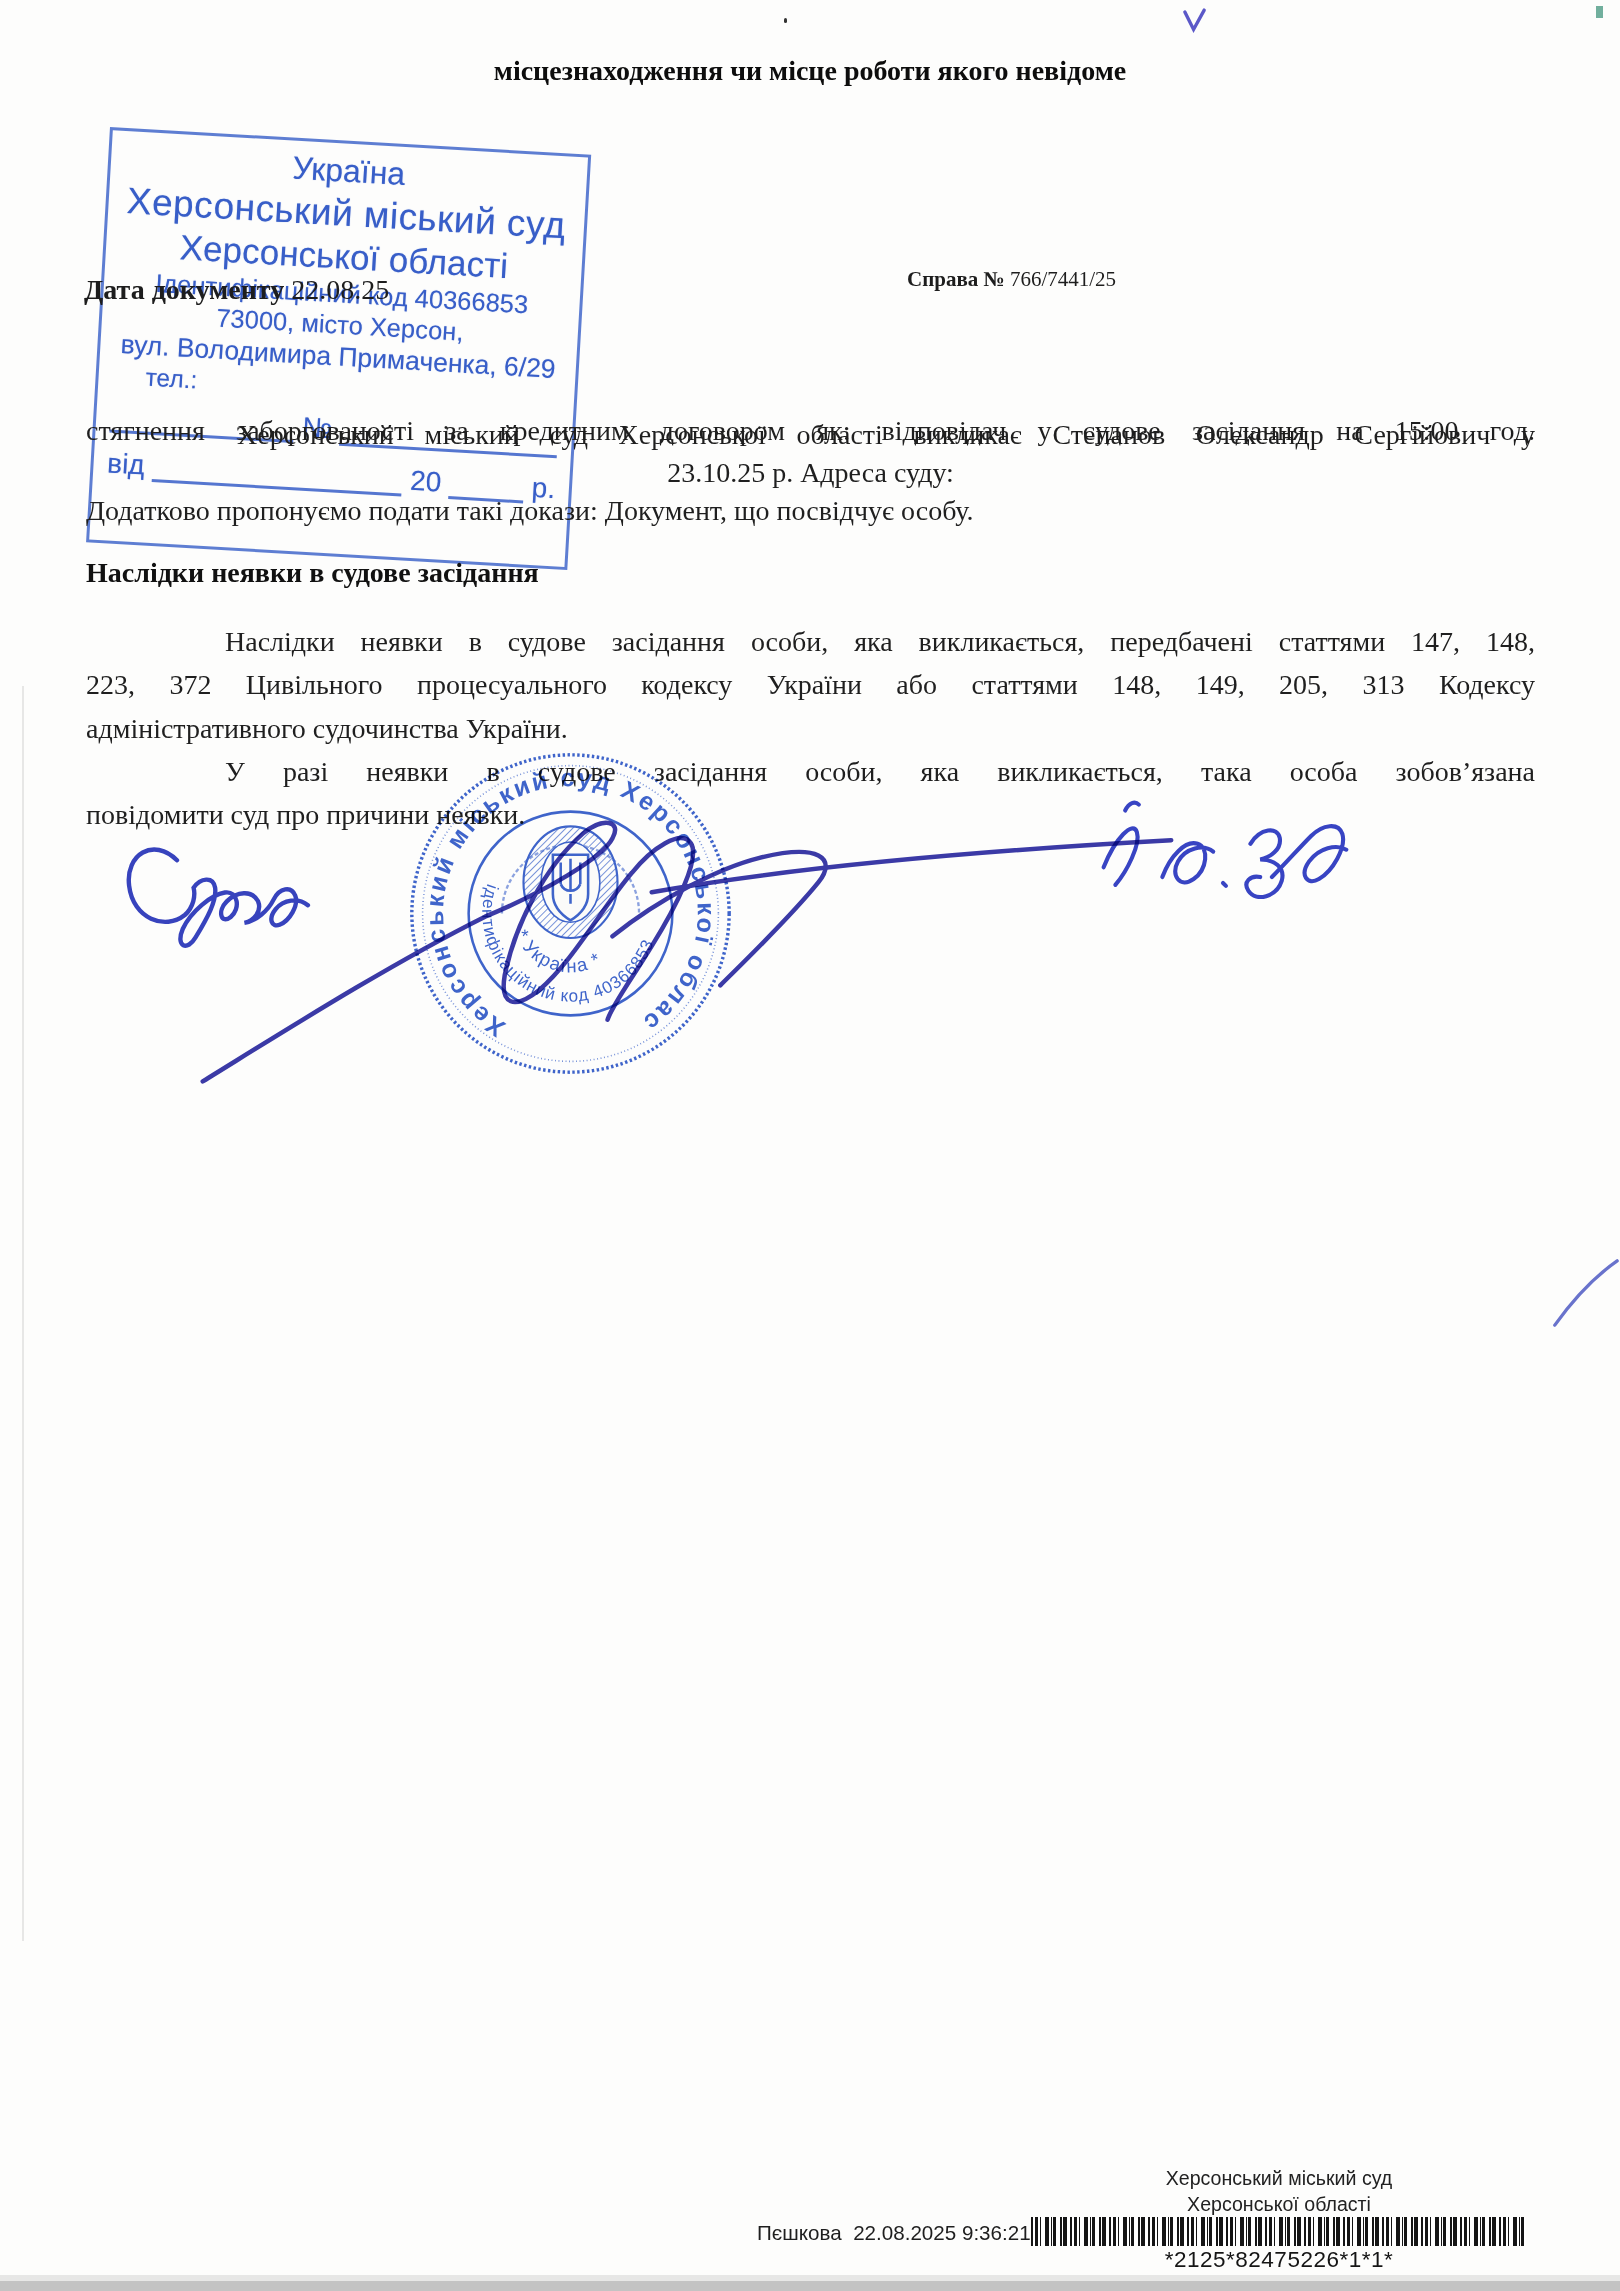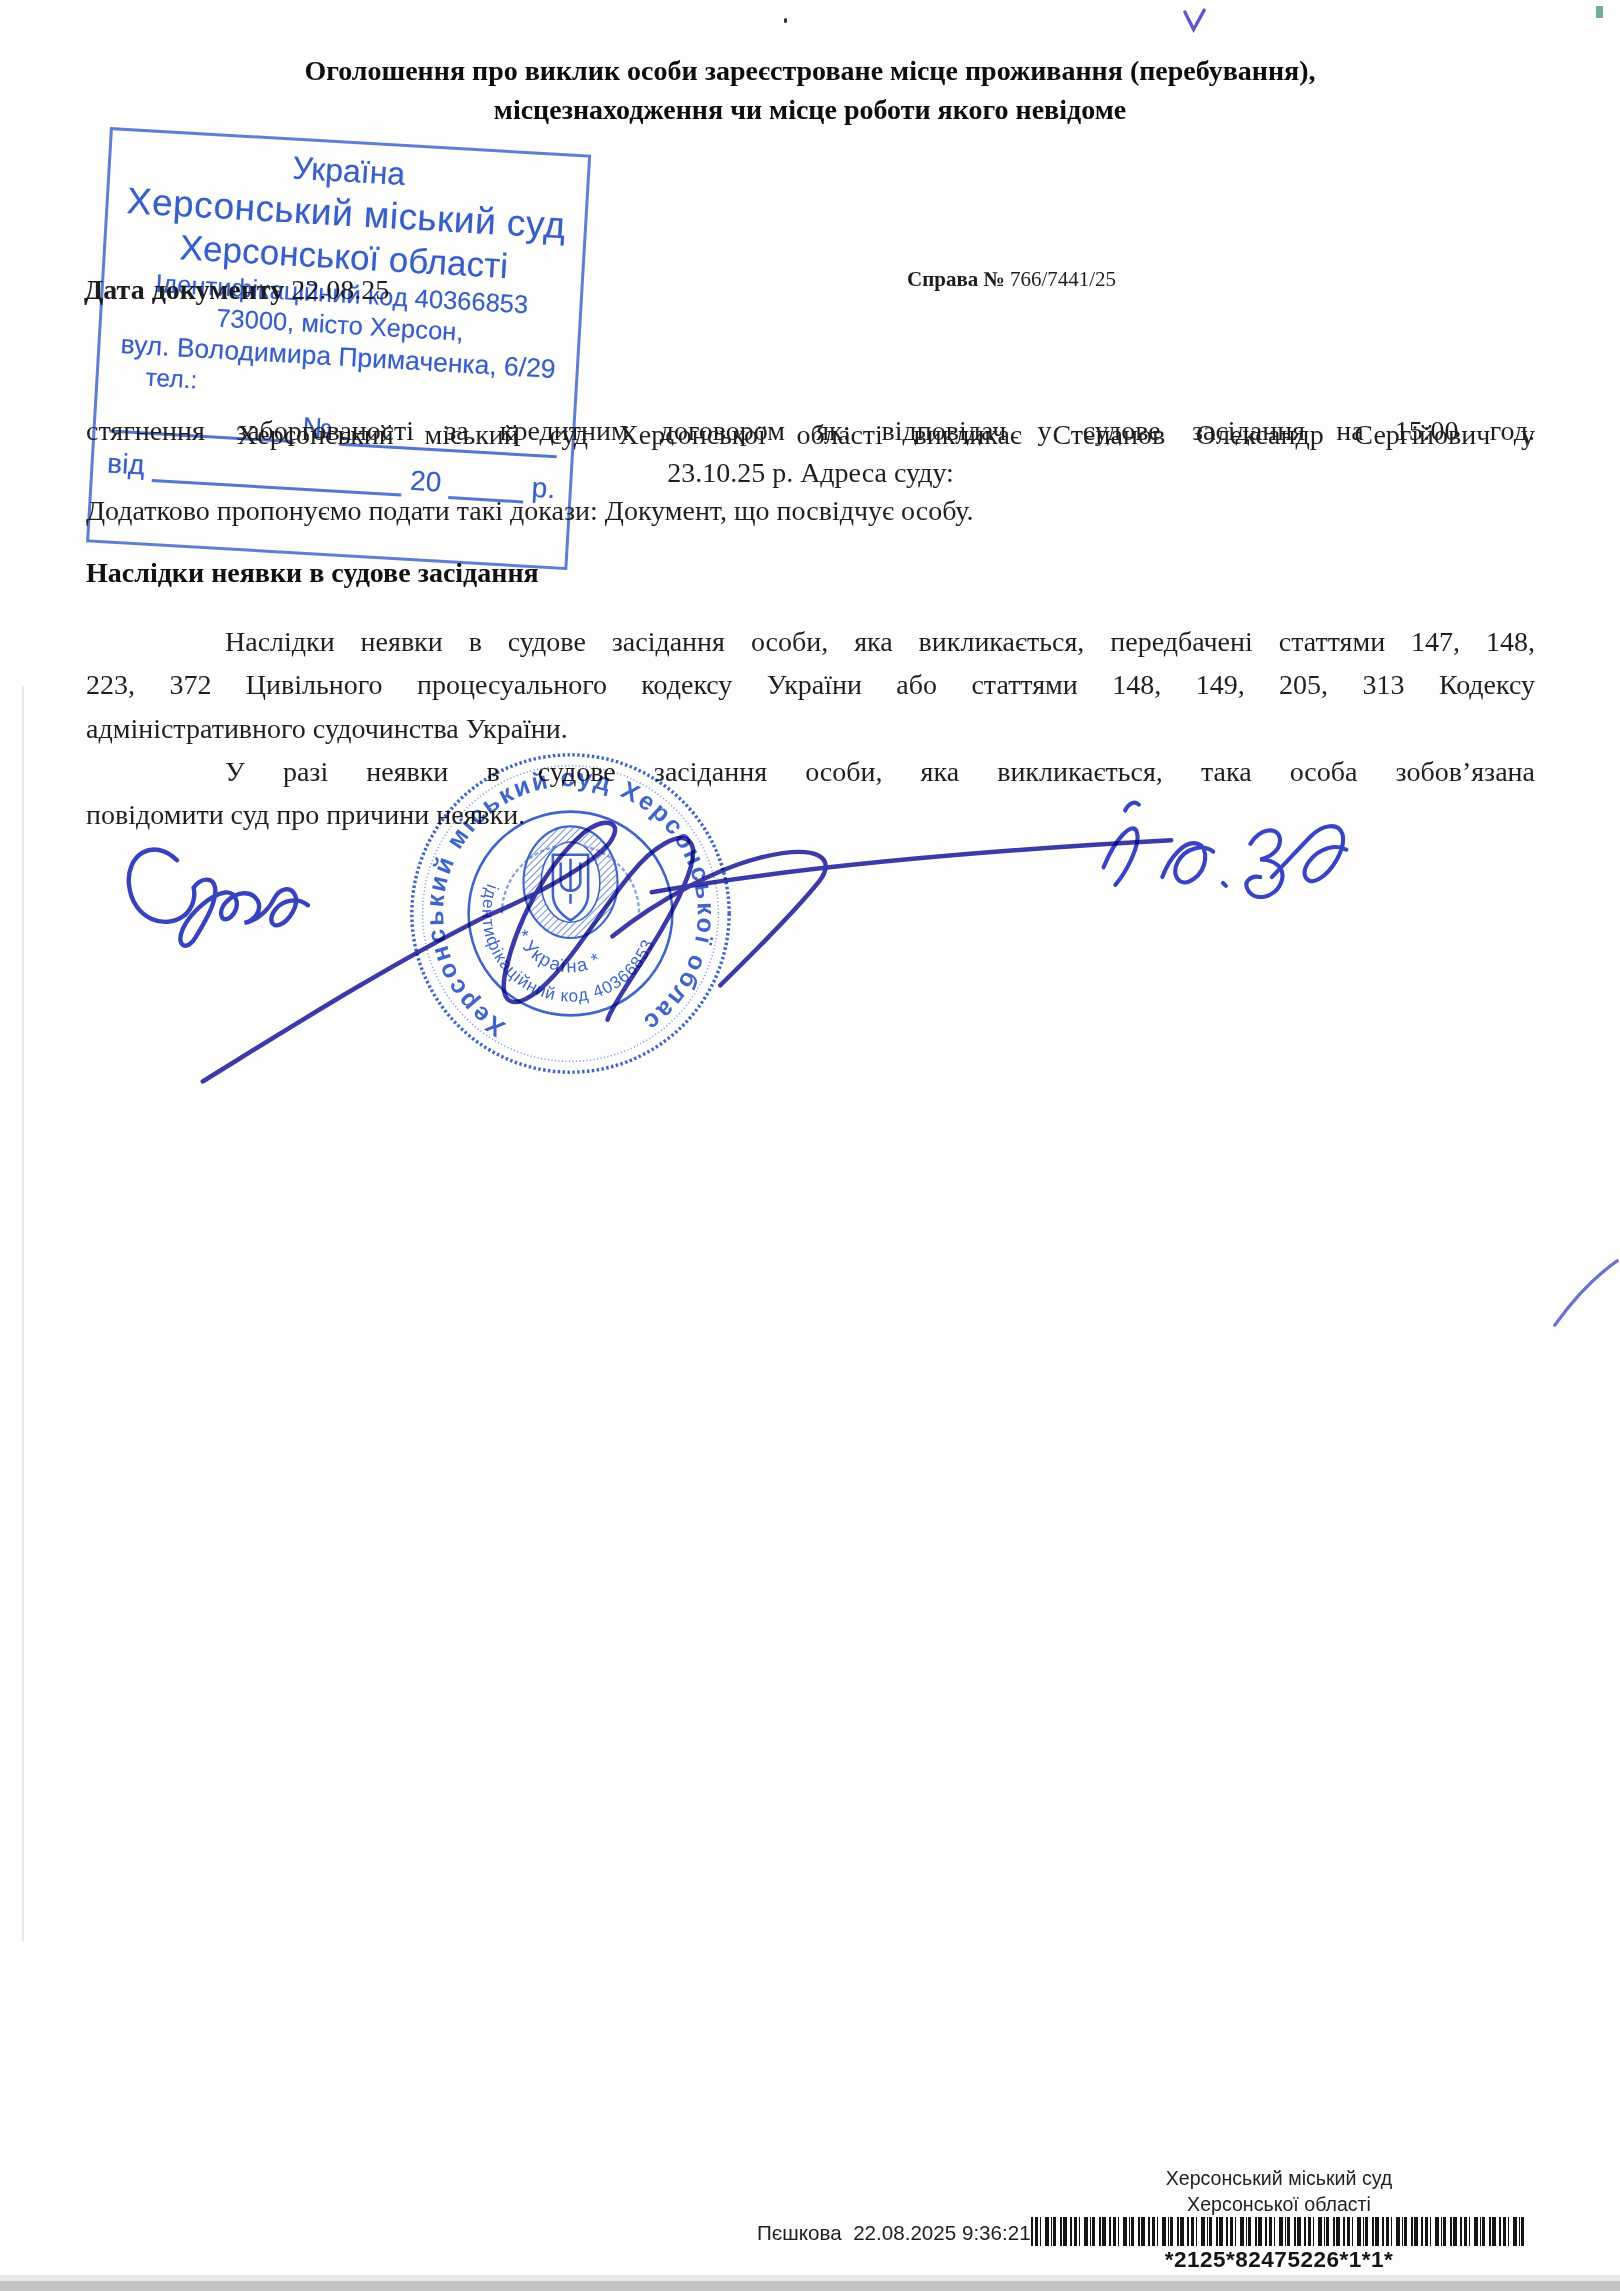--- a/index.html
+++ b/index.html
@@ -42,35 +42,34 @@
                 font-family:"Liberation Sans", sans-serif;}
   .clerk-line{left:757px;width:265px;top:2221px;font-size:20.6px;color:#1e1e1e;
               font-family:"Liberation Sans", sans-serif;white-space:nowrap;}
   .barcode{left:1031px;top:2217px;width:495px;height:29px;
     background:repeating-linear-gradient(90deg,
       #151515 0 2px,#fff 2px 3.9px,#151515 3.9px 6.9px,#fff 6.9px 8.8px,
       #151515 8.8px 9.8px,#fff 9.8px 13.7px,#151515 13.7px 17.6px,#fff 17.6px 19.6px,
       #151515 19.6px 20.6px,#fff 20.6px 22.5px,#151515 22.5px 25.5px,#fff 25.5px 29px,
       #151515 29px 31px,#fff 31px 32px,#151515 32px 36px,#fff 36px 39px);}
   .barcode-text{left:1034px;width:490px;top:2247px;text-align:center;font-size:22.5px;
-                color:#151515;font-family:"Liberation Sans", sans-serif;letter-spacing:0.5px;font-weight:bold;}
+                color:#151515;font-family:"Liberation Sans", sans-serif;letter-spacing:0.5px;}
   
   .bottom-strip{left:0;right:0;bottom:0;height:10.8px;background:#c3c3c3;}
   .bottom-strip2{left:0;right:0;bottom:10.8px;height:5.9px;background:#e7e7e6;}
   .left-line{left:21.6px;top:686px;width:2px;height:1255px;background:#dcdcda;opacity:.65;}
   .dot1{left:784px;top:17.6px;width:2.9px;height:5.9px;background:#333;border-radius:2px;}
   .mark-green{left:1596px;top:5.9px;width:6.9px;height:11.8px;background:#4e9b85;opacity:.8;}
   svg{overflow:visible;}
   .ink{mix-blend-mode:multiply;}
 </style>
 </head>
 <body>
 
 <div class="abs title">
-  <div>Оголошення про виклик особи зареєстроване місце проживання (перебування),</div>
   <div>місцезнаходження чи місце роботи якого невідоме</div>
 </div>
 
 <div class="abs rect-stamp">
   <div class="l1">Україна</div>
   <div class="l2">Херсонський міський суд</div>
   <div class="l3">Херсонської області</div>
   <div class="l4">Ідентифікаційний код 40366853</div>
   <div class="l5">73000, місто Херсон,</div>
   <div class="l6">вул. Володимира Примаченка, 6/29</div>

